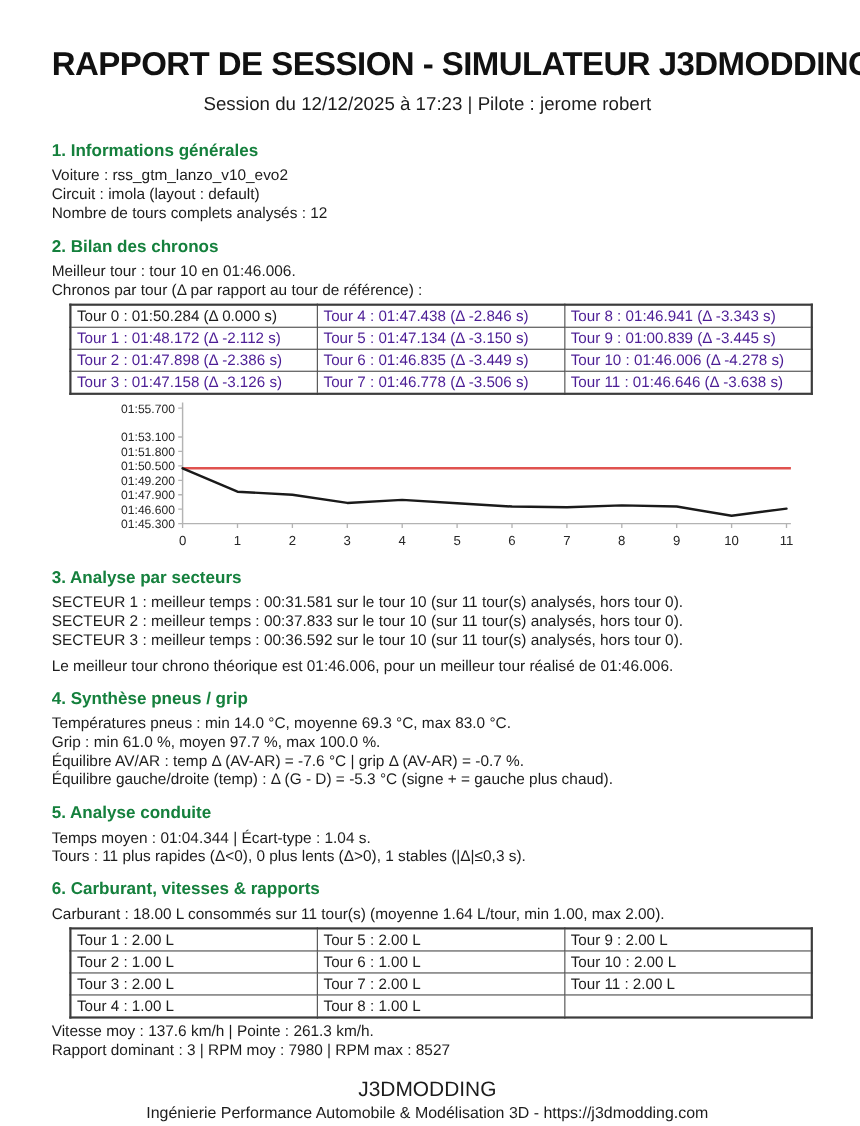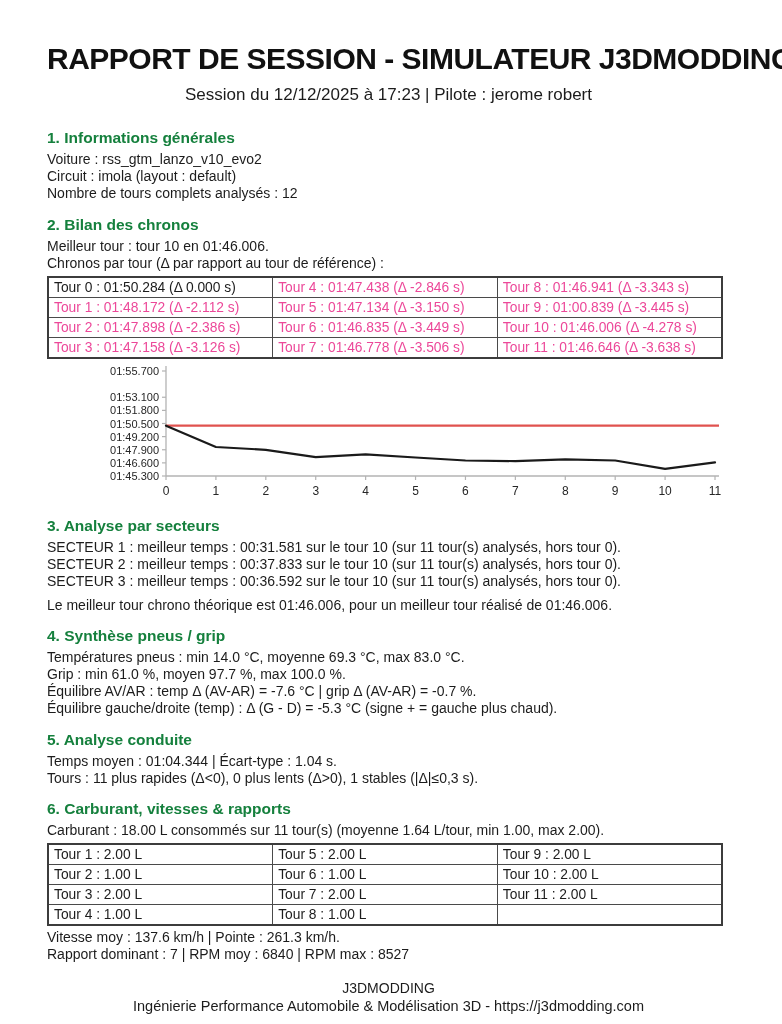--- a/index.html
+++ b/index.html
@@ -19,38 +19,38 @@
   .subtitle { font-size:17px; text-align:center; margin:0 0 24px 0; color:#1c1c1c; }
 
   h2.sec {
     font-size:15.5px; font-weight:bold; color:#15803d;
     margin:13px 0 4px 0;
   }
   p.line { font-size:14px; line-height:17.2px; margin:0; }
   p.note { margin-top:6px; }
 
   table.grid {
-    border-collapse:collapse; width:676px; margin:4px 0 0 0;
+    border-collapse:collapse; width:676px; margin:4px 0 0 16px;
     border:2px solid #3c3c3c;
     table-layout:fixed;
   }
   table.grid td {
     border:1px solid #4a4a4a;
     font-size:13.8px; height:19px; padding:0 2px 0 5px;
     white-space:nowrap; overflow:hidden;
   }
-  td.green { color:#ec4899; }
+  td.green { color:#4c1d95; }
 
   .chart-wrap { margin:5px 0 0 0; }
   .chart-wrap svg { display:block; }
   .tick-label { font-size:11px; fill:#262626; font-family:"Liberation Sans", sans-serif; }
   .xtick-label { font-size:12px; fill:#262626; font-family:"Liberation Sans", sans-serif; }
 
   .footer { margin-top:16px; text-align:center; }
-  .footer .brand { font-size:14px; margin:0; }
+  .footer .brand { font-size:19px; margin:0; }
   .footer .tagline { font-size:14.5px; margin:2px 0 0 0; }
 </style>
 </head>
 <body>
 
 <div class="page">
 
   <h1 class="title">RAPPORT DE SESSION - SIMULATEUR J3DMODDING</h1>
   <p class="subtitle">Session du 12/12/2025 à 17:23 | Pilote : jerome robert</p>
 
@@ -175,20 +175,20 @@
         </tr>
         <tr>
           <td>Tour 4 : 1.00 L</td>
           <td>Tour 8 : 1.00 L</td>
           <td></td>
         </tr>
       </tbody>
     </table>
 
   <p class="line" style="margin-top:3px">Vitesse moy : 137.6 km/h | Pointe : 261.3 km/h.</p>
-  <p class="line">Rapport dominant : 7 | RPM moy : 6840 | RPM max : 8527</p>
+  <p class="line">Rapport dominant : 3 | RPM moy : 7980 | RPM max : 8527</p>
 
   <div class="footer">
     <p class="brand">J3DMODDING</p>
     <p class="tagline">Ingénierie Performance Automobile &amp; Modélisation 3D - https://j3dmodding.com</p>
   </div>
 
 </div>
 
 </body></html>

